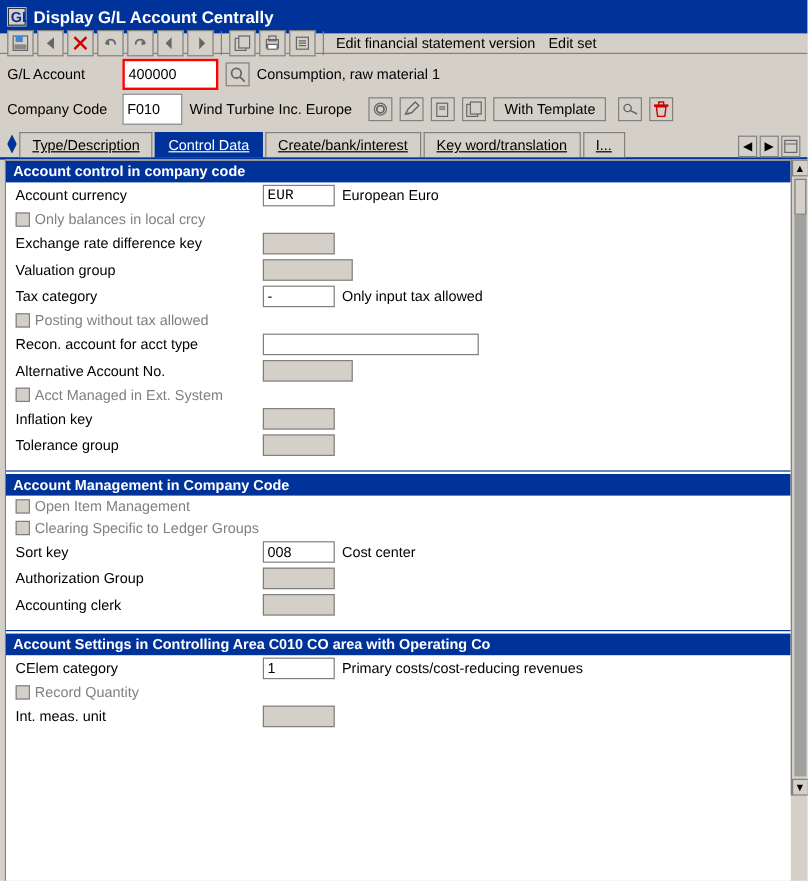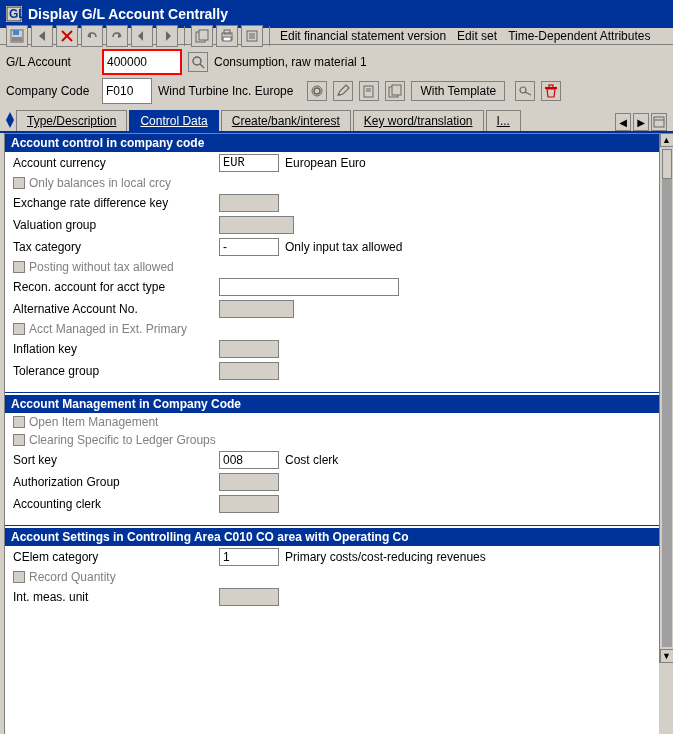--- a/index.html
+++ b/index.html
@@ -285,21 +285,20 @@
     <svg width="14" height="14" viewBox="0 0 14 14">
         <rect x="2" y="2" width="10" height="10" fill="none" stroke="#666"></rect>
         <line x1="4" y1="5" x2="10" y2="5" stroke="#666"></line>
         <line x1="4" y1="7" x2="10" y2="7" stroke="#666"></line>
         <line x1="4" y1="9" x2="10" y2="9" stroke="#666"></line>
       </svg>
   </div>
   <div class="toolbar-sep"></div>
   <button class="toolbar-menu">Edit financial statement version</button>
   <button class="toolbar-menu">Edit set</button>
-  <button class="toolbar-menu">Time-Dependent Attributes</button>
 </div>
 
 <div class="top-fields">
   <div class="gl-row">
     <span class="form-label">G/L Account</span>
     <input class="form-input form-input-highlighted" style="width: 80px;" value="400000">
     <div class="icon-btn">
       <svg width="14" height="14" viewBox="0 0 14 14">
           <circle cx="6" cy="6" r="4" fill="none" stroke="#666" stroke-width="1.5"></circle>
           <line x1="9" y1="9" x2="13" y2="13" stroke="#666" stroke-width="1.5"></line>
@@ -420,21 +419,21 @@
       </select>
     </div>
 
     <div class="field-row">
       <span class="field-label">Alternative Account No.</span>
       <input class="field-input" style="width: 75px;" value="">
     </div>
 
     <div class="checkbox-row">
       <div class="checkbox"></div>
-      <span>Acct Managed in Ext. Primary</span>
+      <span>Acct Managed in Ext. System</span>
     </div>
 
     <div class="field-row">
       <span class="field-label">Inflation key</span>
       <input class="field-input" style="width: 55px;" value="">
     </div>
 
     <div class="field-row">
       <span class="field-label">Tolerance group</span>
       <input class="field-input" style="width: 55px;" value="">
@@ -451,21 +450,21 @@
     </div>
 
     <div class="checkbox-row">
       <div class="checkbox"></div>
       <span>Clearing Specific to Ledger Groups</span>
     </div>
 
     <div class="field-row">
       <span class="field-label">Sort key</span>
       <input class="field-input field-input-white" style="width: 40px;" value="008">
-      <span class="field-value">Cost clerk</span>
+      <span class="field-value">Cost center</span>
     </div>
 
     <div class="field-row">
       <span class="field-label">Authorization Group</span>
       <input class="field-input" style="width: 40px;" value="">
     </div>
 
     <div class="field-row">
       <span class="field-label">Accounting clerk</span>
       <input class="field-input" style="width: 30px;" value="">

